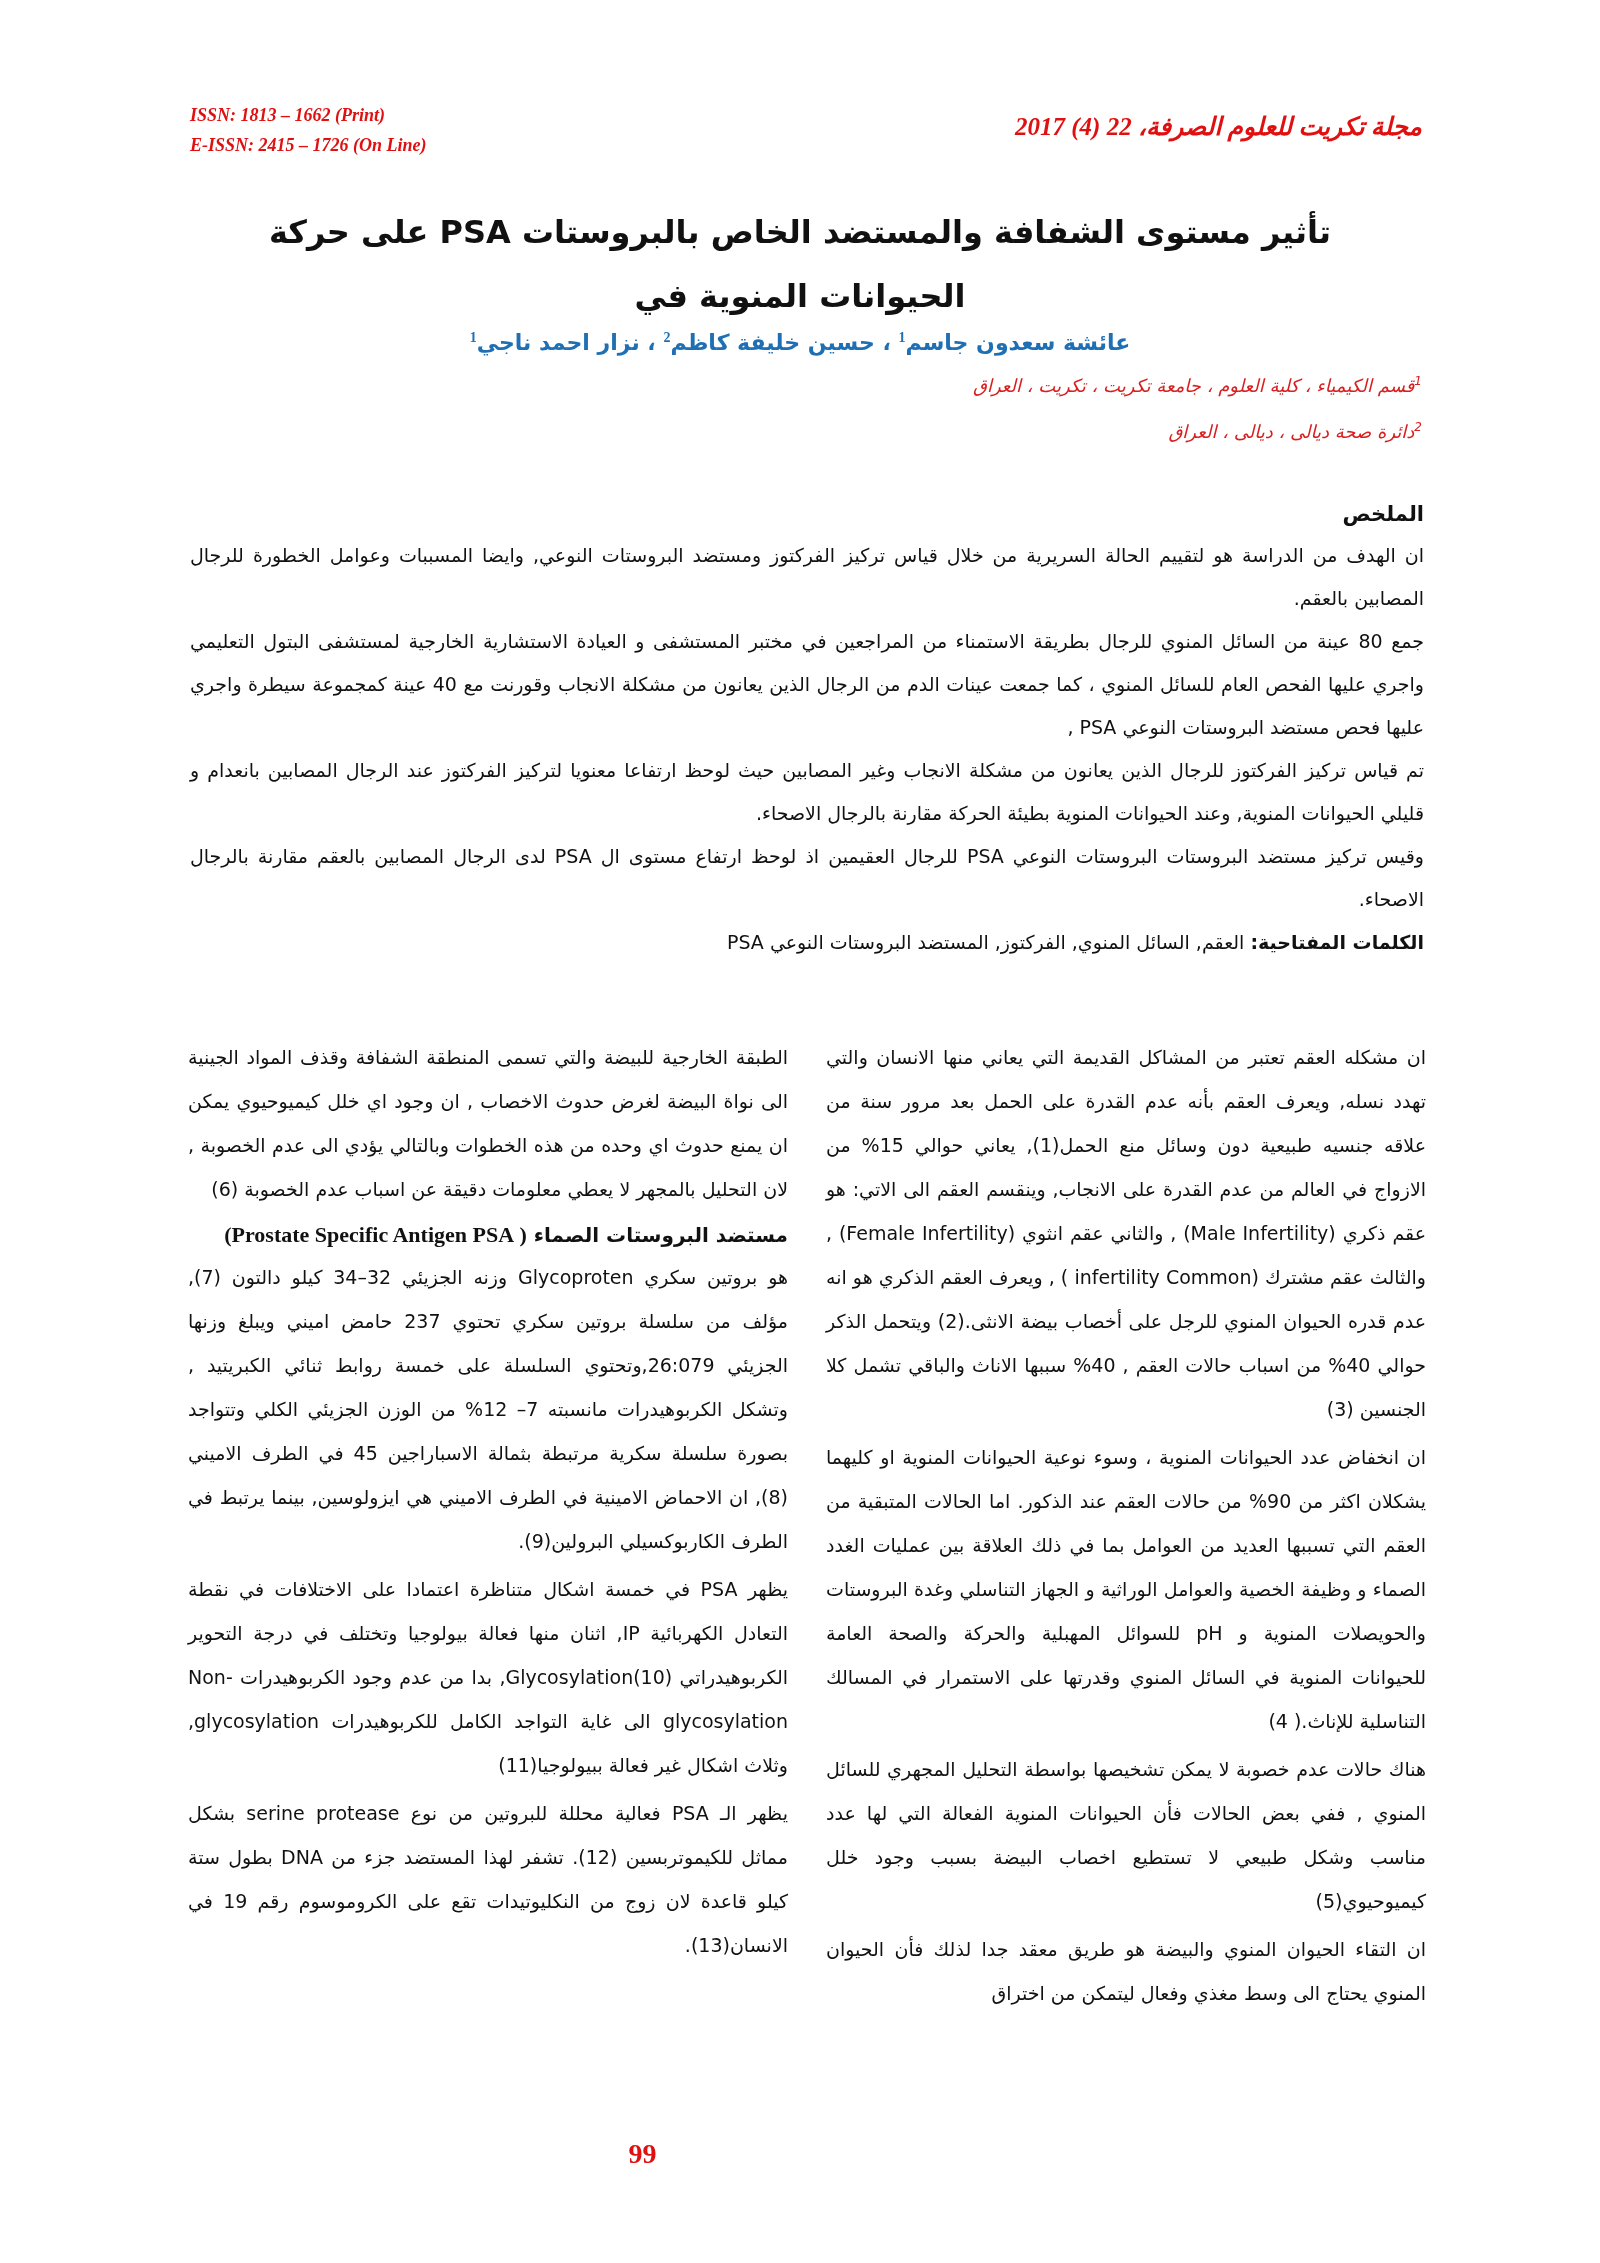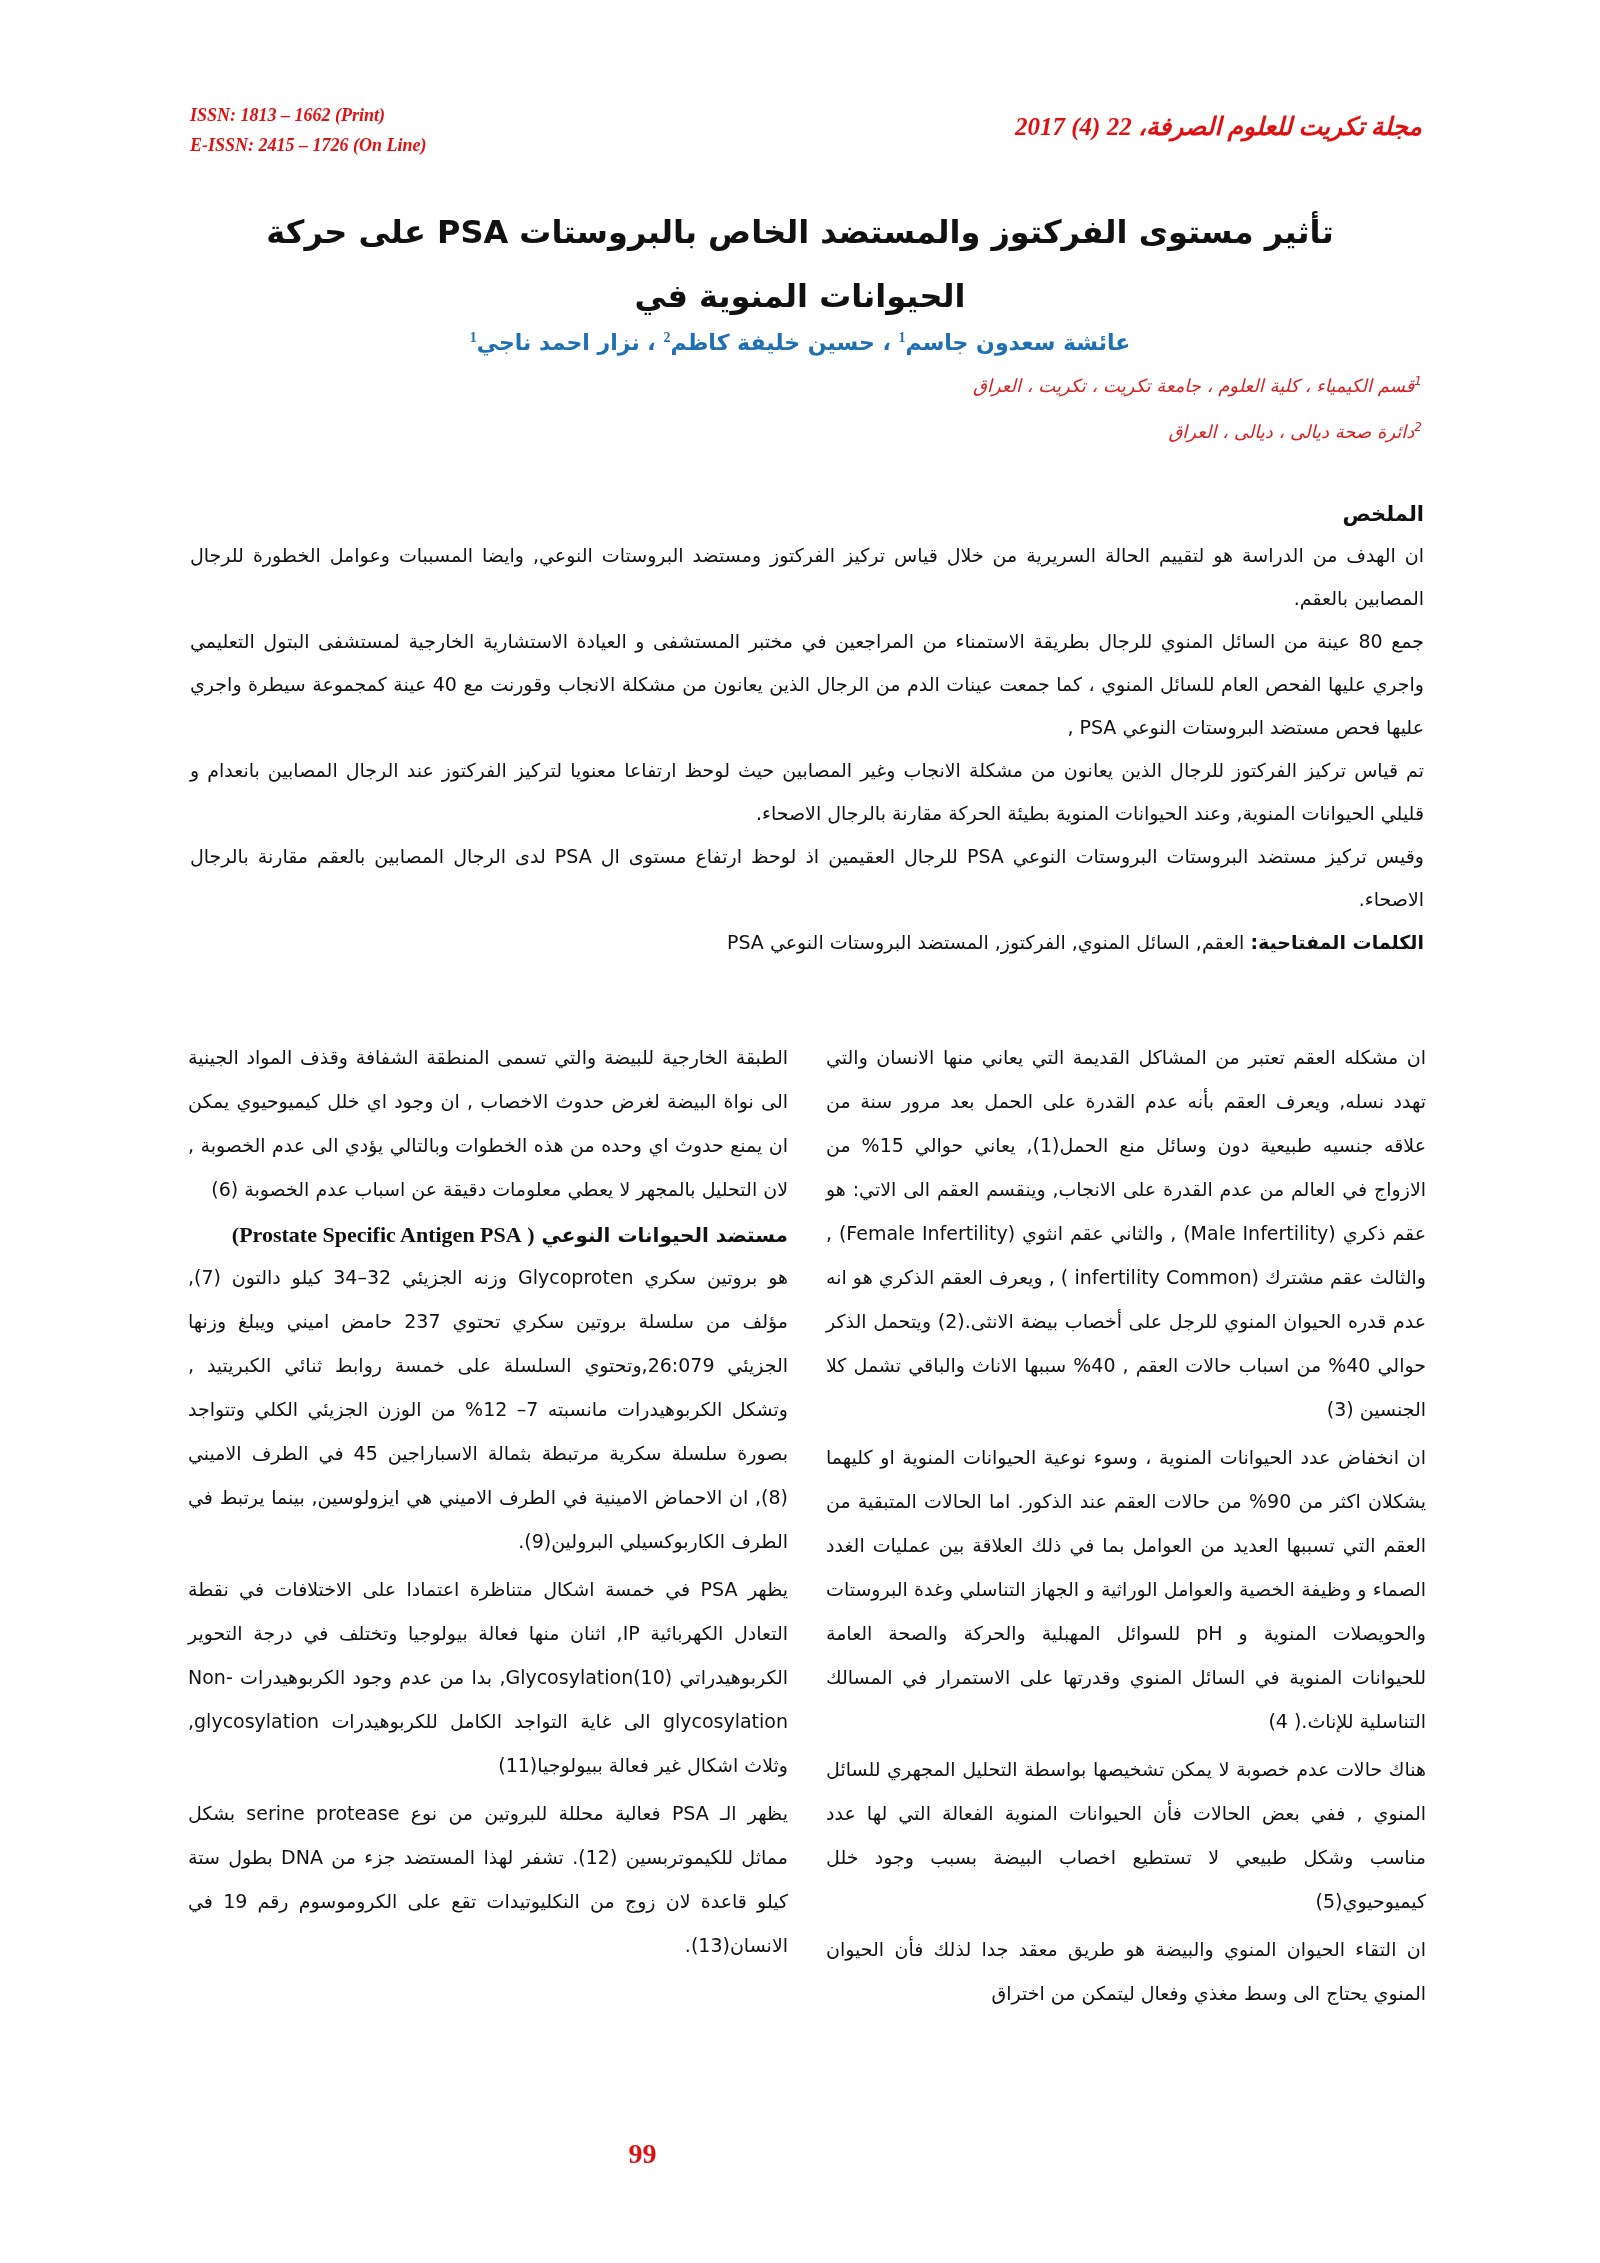--- a/index.html
+++ b/index.html
@@ -49,21 +49,21 @@
 
 <div class="page">
 
   <div class="hdr-left">
     <div>ISSN: 1813 – 1662 (Print)</div>
     <div>E-ISSN: 2415 – 1726 (On Line)</div>
   </div>
   <div class="hdr-right">مجلة تكريت للعلوم الصرفة، 22 (4) 2017</div>
 
   <div class="title">
-    <div>تأثير مستوى الفركتوز والمستضد الخاص بالبروستات PSA على حركة الحيوانات المنوية في</div>
+    <div>تأثير مستوى الشفافة والمستضد الخاص بالبروستات PSA على حركة الحيوانات المنوية في</div>
   </div>
 
   <div class="authors">
     <span>عائشة سعدون جاسم</span><sup>1</sup><span> ، </span><span>حسين خليفة كاظم</span><sup>2</sup><span> ، </span><span>نزار احمد ناجي</span><sup>1</sup>
   </div>
 
   <div class="affil" style="top:366px">
     <sup>1</sup><span>قسم الكيمياء ، كلية العلوم ، جامعة تكريت ، تكريت ، العراق</span>
   </div>
   <div class="affil" style="top:412px">
@@ -82,21 +82,21 @@
   <div class="col col-right">
     <p>ان مشكله العقم تعتبر من المشاكل القديمة التي يعاني منها الانسان والتي تهدد نسله, ويعرف العقم بأنه عدم القدرة على الحمل بعد مرور سنة من علاقه جنسيه طبيعية دون وسائل منع الحمل(1), يعاني حوالي 15% من الازواج في العالم من عدم القدرة على الانجاب, وينقسم العقم الى الاتي: هو عقم ذكري (Male Infertility) , والثاني عقم انثوي (Female Infertility) , والثالث عقم مشترك (infertility Common ) , ويعرف العقم الذكري هو انه عدم قدره الحيوان المنوي للرجل على أخصاب بيضة الانثى.(2) ويتحمل الذكر حوالي 40% من اسباب حالات العقم , 40% سببها الاناث والباقي تشمل كلا الجنسين (3)</p>
     <p>ان انخفاض عدد الحيوانات المنوية ، وسوء نوعية الحيوانات المنوية او كليهما يشكلان اكثر من 90% من حالات العقم عند الذكور. اما الحالات المتبقية من العقم التي تسببها العديد من العوامل بما في ذلك العلاقة بين عمليات الغدد الصماء و وظيفة الخصية والعوامل الوراثية و الجهاز التناسلي وغدة البروستات والحويصلات المنوية و pH للسوائل المهبلية والحركة والصحة العامة للحيوانات المنوية في السائل المنوي وقدرتها على الاستمرار في المسالك التناسلية للإناث.( 4)</p>
     <p>هناك حالات عدم خصوبة لا يمكن تشخيصها بواسطة التحليل المجهري للسائل المنوي , ففي بعض الحالات فأن الحيوانات المنوية الفعالة التي لها عدد مناسب وشكل طبيعي لا تستطيع اخصاب البيضة بسبب وجود خلل كيميوحيوي(5)</p>
     <p>ان التقاء الحيوان المنوي والبيضة هو طريق معقد جدا لذلك فأن الحيوان المنوي يحتاج الى وسط مغذي وفعال ليتمكن من اختراق</p>
   </div>
 
   <div class="col col-left">
     <p>الطبقة الخارجية للبيضة والتي تسمى المنطقة الشفافة وقذف المواد الجينية الى نواة البيضة لغرض حدوث الاخصاب , ان وجود اي خلل كيميوحيوي يمكن ان يمنع حدوث اي وحده من هذه الخطوات وبالتالي يؤدي الى عدم الخصوبة , لان التحليل بالمجهر لا يعطي معلومات دقيقة عن اسباب عدم الخصوبة (6)</p>
     <h3>
-      <span>مستضد الحيوانات النوعي</span>
+      <span>مستضد البروستات الصماء</span>
       <span class="latin">( Prostate Specific Antigen PSA)</span>
     </h3>
     <p>هو بروتين سكري Glycoproten وزنه الجزيئي 32–34 كيلو دالتون (7), مؤلف من سلسلة بروتين سكري تحتوي 237 حامض اميني ويبلغ وزنها الجزيئي 26:079,وتحتوي السلسلة على خمسة روابط ثنائي الكبريتيد , وتشكل الكربوهيدرات مانسبته 7– 12% من الوزن الجزيئي الكلي وتتواجد بصورة سلسلة سكرية مرتبطة بثمالة الاسباراجين 45 في الطرف الاميني (8), ان الاحماض الامينية في الطرف الاميني هي ايزولوسين, بينما يرتبط في الطرف الكاربوكسيلي البرولين(9).</p>
     <p>يظهر PSA في خمسة اشكال متناظرة اعتمادا على الاختلافات في نقطة التعادل الكهربائية IP, اثنان منها فعالة بيولوجيا وتختلف في درجة التحوير الكربوهيدراتي Glycosylation(10), بدا من عدم وجود الكربوهيدرات Non-glycosylation الى غاية التواجد الكامل للكربوهيدرات glycosylation, وثلاث اشكال غير فعالة ببيولوجيا(11)</p>
     <p>يظهر الـ PSA فعالية محللة للبروتين من نوع serine protease بشكل مماثل للكيموتربسين (12). تشفر لهذا المستضد جزء من DNA بطول ستة كيلو قاعدة لان زوج من النكليوتيدات تقع على الكروموسوم رقم 19 في الانسان(13).</p>
   </div>
 
   <div class="pageno">99</div>
 </div>
 

